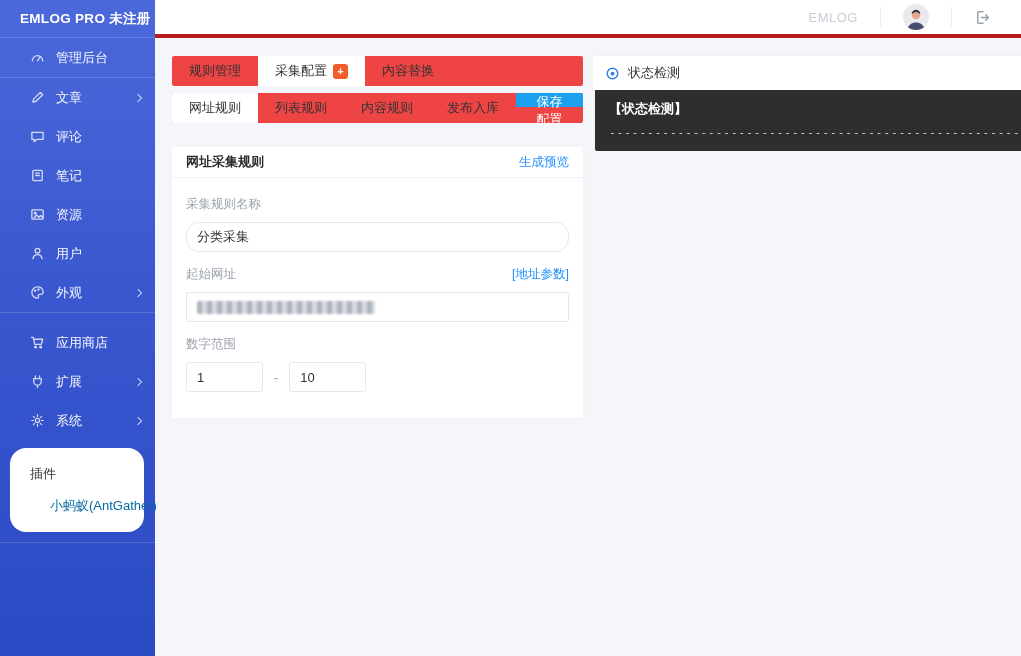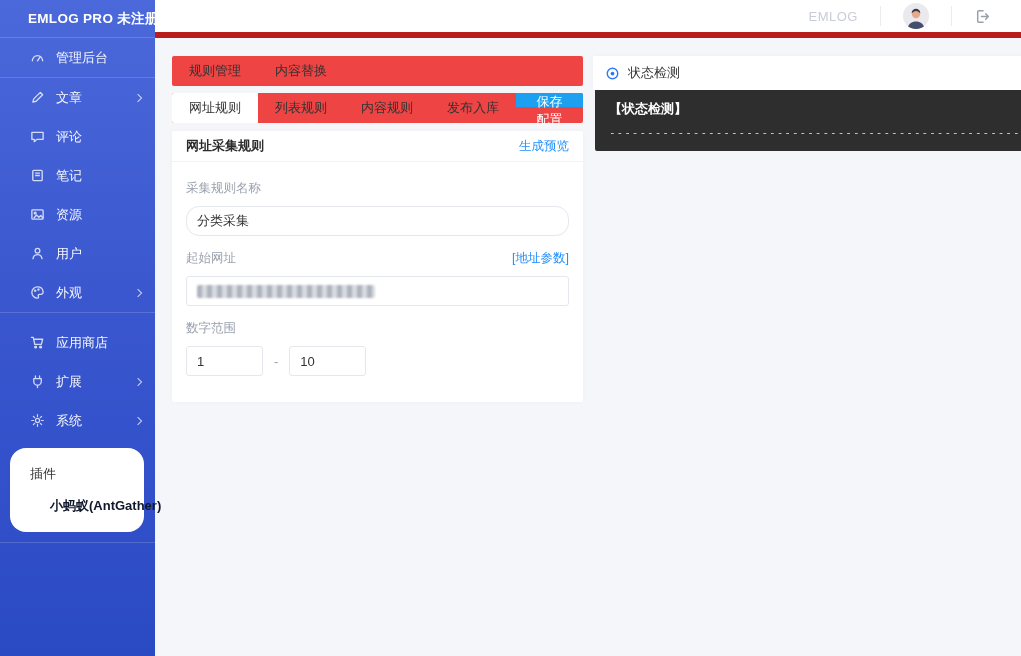--- a/index.html
+++ b/index.html
@@ -13,21 +13,21 @@
     color:#333;
   }
 
   
   .sidebar {
     position:absolute; left:0; top:0; width:155px; height:656px;
     background:linear-gradient(180deg,#4b69da 0%, #3a57cf 45%, #2a4ac4 100%);
     color:#fff;
   }
   .brand {
-    height:38px; line-height:38px; padding:0 28px;
+    height:38px; line-height:38px; padding:0 20px;
     font-size:13.5px; font-weight:bold; letter-spacing:.3px;
     border-bottom:1px solid rgba(255,255,255,.16);
     white-space:nowrap;
   }
   .nav-item {
     display:flex; align-items:center;
     height:39px; padding:0 14px 0 30px;
     font-size:13px; color:rgba(255,255,255,.95);
     cursor:pointer; white-space:nowrap;
   }
@@ -39,26 +39,26 @@
     border-top:1.5px solid rgba(255,255,255,.75);
     transform:rotate(45deg);
   }
   .side-divider { height:1px; background:rgba(255,255,255,.16); margin:0; }
   .gap10 { height:10px; }
   .submenu {
     background:#fff; border-radius:16px; margin:8px 11px 10px 10px;
     padding:10px 0; color:#333;
   }
   .submenu-item { padding:7px 20px; font-size:13px; cursor:pointer; white-space:nowrap; }
-  .submenu-item.active { color:#0f172a; font-weight:bold;padding-left:40px; }
+  .submenu-item.active { color:#0369a1; font-weight:normal;padding-left:40px; }
 
   
   .topbar {
     position:absolute; left:155px; top:0; right:0; height:38px;
-    background:#fff; border-bottom:6px solid #b91c1c;
+    background:#fff; border-bottom:4px solid #b91c1c;
     display:flex; align-items:center; justify-content:flex-end;
     padding-right:16px; gap:0;
   }
   .topbar-link { color:#c9cdd6; font-size:13px; letter-spacing:.5px; cursor:pointer; padding:0 22px; }
   .vdiv { width:1px; height:20px; background:#ececf0; }
   .avatar-wrap { padding:0 22px; cursor:pointer; display:flex; align-items:center; }
   .exit-wrap { padding:0 14px 0 22px; cursor:pointer; display:flex; align-items:center; }
 
   
   .main {
@@ -84,21 +84,21 @@
     width:15px; height:15px; margin-left:6px; border-radius:3px;
     background:#f25b2c; color:#fff; font-size:11px; line-height:1; font-weight:bold;
   }
   .save-btn {
     margin-left:auto; border:none; cursor:pointer;
     background:#1da0f0; color:#fff; font-size:13px;
     padding:0 16px; height:14px; font-family:inherit;
   }
 
   .card {
-    background:#fff; margin-top:8px; border-radius:2px;
+    background:#fff; margin-top:24px; border-radius:2px;
     box-shadow:0 0 4px rgba(0,0,0,.03);
   }
   .card-header {
     display:flex; align-items:center; justify-content:space-between;
     height:31px; padding:0 14px; border-bottom:1px solid #f1f2f5;
   }
   .card-title { font-size:13px; font-weight:bold; color:#2b2b2b; }
   .link { color:#1f8fff; font-size:12.5px; cursor:pointer; text-decoration:none; }
   .card-body { padding:4px 14px 26px 14px; }
   .field-label {
@@ -292,20 +292,24 @@
 </header>
 
 <main class="main">
 
   <section class="col-left">
 
     <div class="tabstrip">
       <div class="tab">
         <span>规则管理</span>
       </div>
+      <div class="tab active">
+        <span>采集配置</span>
+        <span class="tab-badge">+</span>
+      </div>
       <div class="tab">
         <span>内容替换</span>
       </div>
     </div>
 
     <div class="tabstrip">
       <div class="tab active">
         <span>网址规则</span>
       </div>
       <div class="tab">

